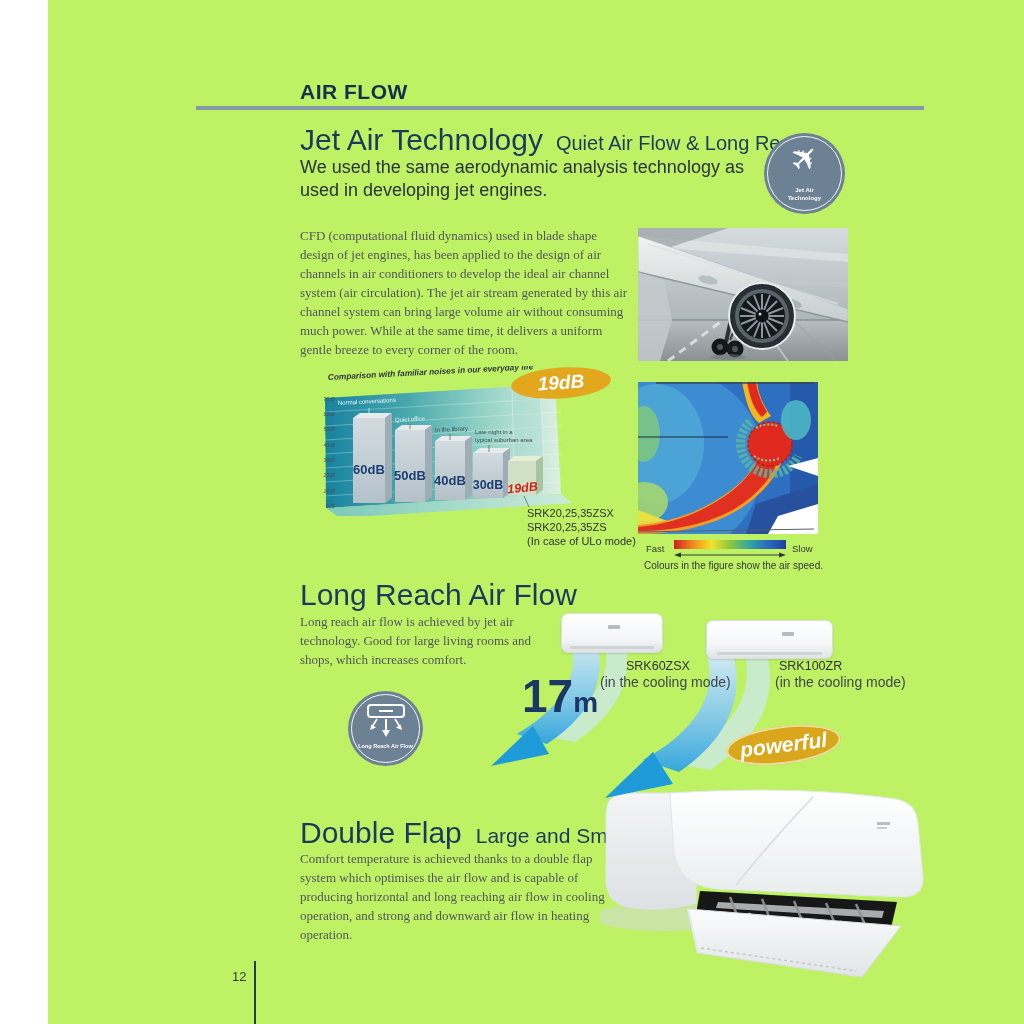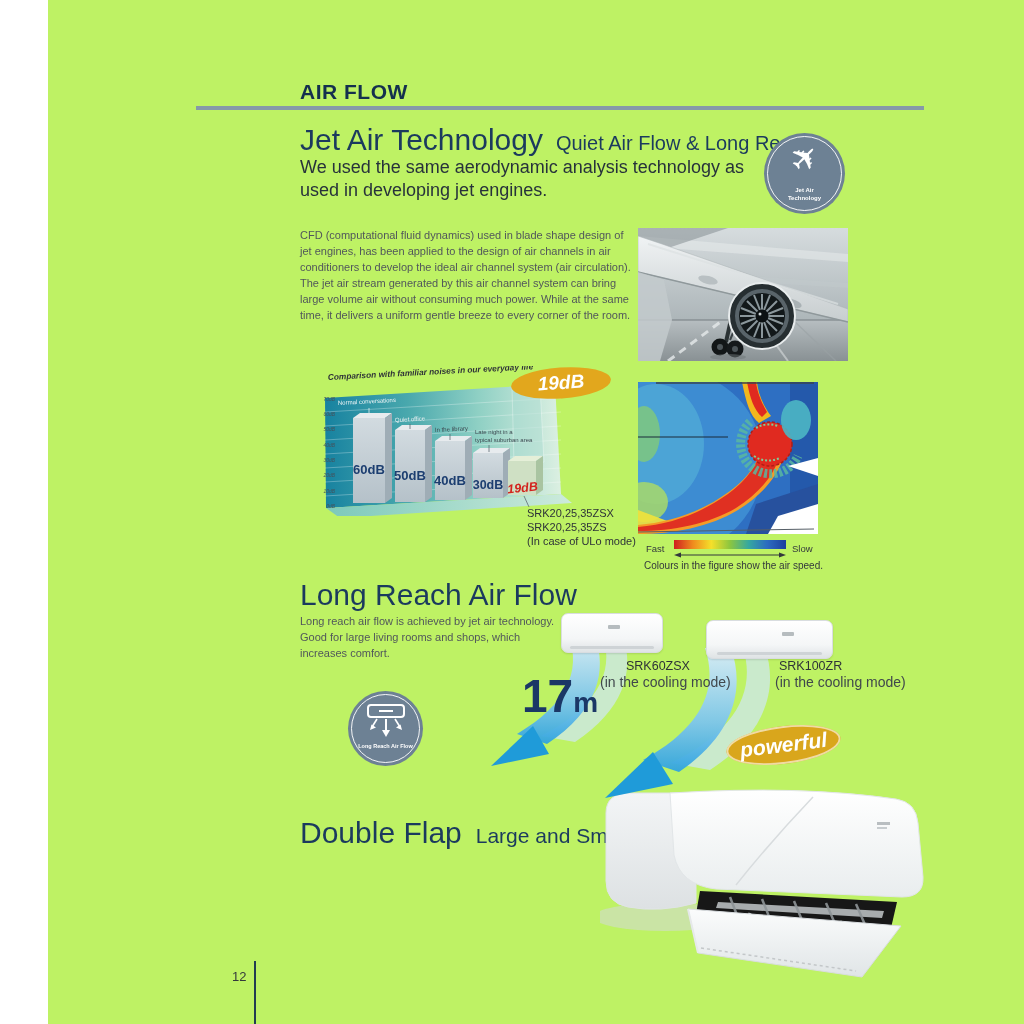--- a/index.html
+++ b/index.html
@@ -9,21 +9,21 @@
 
   
   .kicker{font-size:21px;font-weight:bold;color:#14304e;letter-spacing:.5px;}
   .rule{background:#8699a8;}
 
   
   .h2{font-size:30px;color:#1b3a5e;white-space:nowrap;}
   .h2 .sub{font-size:20px;margin-left:13px;}
   .h2 .sub2{font-size:21px;margin-left:14px;}
   .lead{font-size:18px;color:#27323b;line-height:1.26;}
-  .body-text{font-size:11px;color:#51575b;line-height:1.46;}
+  .body-text{font-size:13px;color:#51575b;line-height:1.46;font-family:Liberation Serif, serif;}
 
   
   .badge{border-radius:50%;background:#6d8194;color:#fff;text-align:center;}
   .badge .ring{position:absolute;inset:3px;border:1.5px solid rgba(255,255,255,.92);border-radius:50%;}
   .badge .plane{position:absolute;left:0;right:0;top:8px;font-size:34px;line-height:1;
                 transform:rotate(-45deg);}
   .badge .blabel{position:absolute;left:0;right:0;font-size:6px;line-height:1.25;font-weight:bold;}
 
   
   .footnote{font-size:11px;color:#2e3338;line-height:1.28;}
@@ -325,20 +325,21 @@
   <div class="abs model" style="left:578px;top:659px;z-index:2;">SRK60ZSX</div>
   <div class="abs mode" style="left:552px;top:674px;z-index:2;">(in the cooling mode)</div>
   <div class="abs dist" style="left:474px;top:676px;font-size:46px;z-index:2;text-align:center;"><span>17</span><span class="m" style="font-size:28px;">m</span></div>
 
   <div class="abs model" style="left:731px;top:659px;z-index:2;">SRK100ZR</div>
   <div class="abs mode" style="left:727px;top:674px;z-index:2;">(in the cooling mode)</div>
 
   <div class="abs powerful" style="left:678px;top:726px;width:115px;height:38px;z-index:3;">powerful</div>
 
   <div class="abs h2" style="left:252px;top:816px;"><span>Double Flap</span><span class="sub2">Large and Small</span></div>
+  <div class="abs body-text" style="left:252px;top:850px;width:318px;">Comfort temperature is achieved thanks to a double flap system which optimises the air flow and is capable of producing horizontal and long reaching air flow in cooling operation, and strong and downward air flow in heating operation.</div>
 
   <svg class="abs" style="left:552px;top:785px;" width="325" height="195" viewBox="0 0 325 195">
     <defs>
       <linearGradient id="acbody" x1="0" y1="0" x2="0" y2="1">
           <stop offset="0" stop-color="#ffffff"></stop>
           <stop offset="1" stop-color="#e9edee"></stop>
         </linearGradient>
       <linearGradient id="acflap" x1="0" y1="0" x2="0" y2="1">
           <stop offset="0" stop-color="#fbfcfc"></stop>
           <stop offset="1" stop-color="#e0e5e7"></stop>

